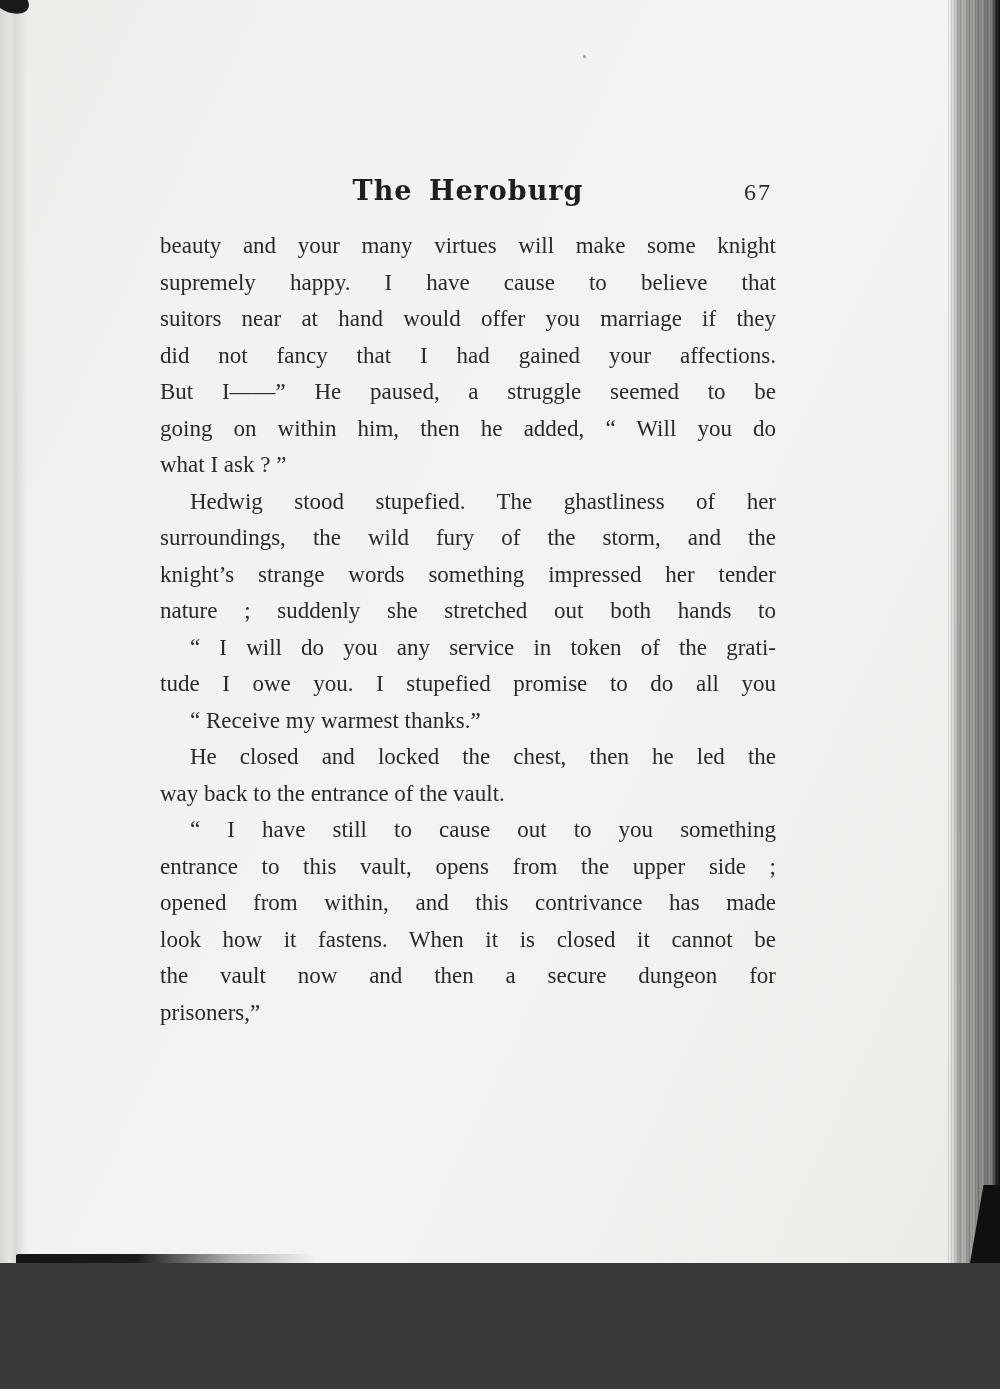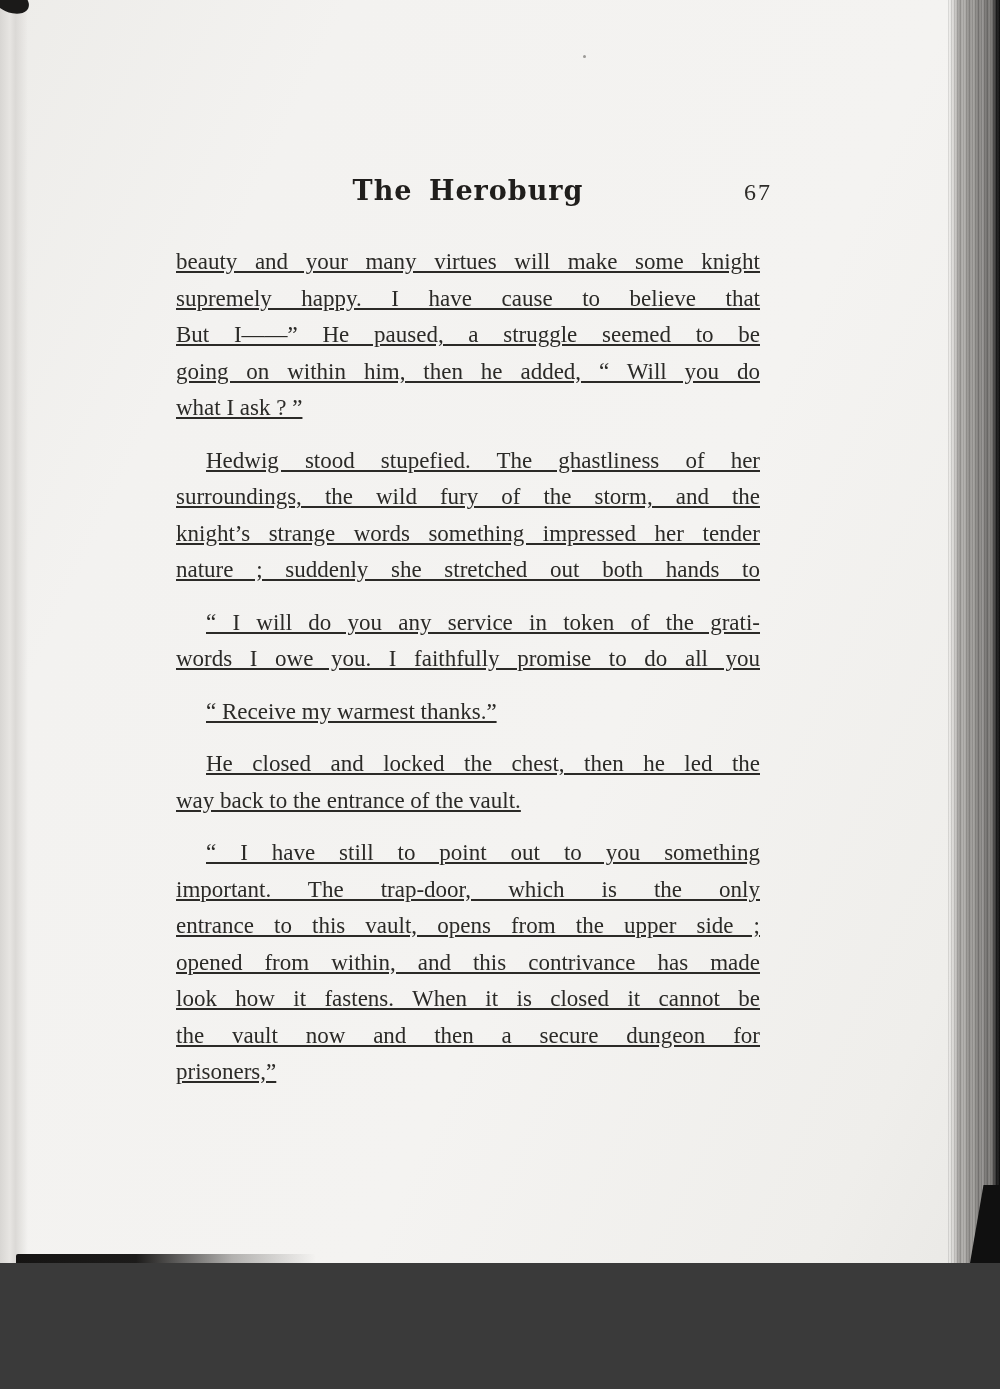--- a/index.html
+++ b/index.html
@@ -93,21 +93,21 @@
     letter-spacing: 2px;
     color: #2d2b28;
   }
 
   
   .page-body {
     position: absolute; top: 228px; left: 160px; width: 616px;
     font-size: 23px;
     color: #2b2a27;
   }
-  .para { margin: 16px; padding: 0; text-decoration: underline; }
+  .para { margin: 0; padding: 0; }
   .line {
     display: block;
     height: 36.5px;
     line-height: 36.5px;
     overflow: hidden;
     text-align: justify;
     text-align-last: justify;
     white-space: normal;
   }
   .line.last { text-align-last: left; }
@@ -130,50 +130,51 @@
   <div class="running-header">
     <div class="chapter-title">The Heroburg</div>
     <div class="page-number">67</div>
   </div>
 
   <div class="page-body">
 
     <p class="para">
       <span class="line full">beauty and your many virtues will make some knight</span>
       <span class="line full">supremely happy. I have cause to believe that</span>
+      <span class="line full">suitors near at hand would offer you marriage if they</span>
+      <span class="line full">did not fancy that I had gained your affections.</span>
       <span class="line full">But I——” He paused, a struggle seemed to be</span>
       <span class="line full">going on within him, then he added, “ Will you do</span>
       <span class="line last">what I ask ? ”</span>
     </p>
 
     <p class="para">
       <span class="line full indent">Hedwig stood stupefied. The ghastliness of her</span>
       <span class="line full">surroundings, the wild fury of the storm, and the</span>
       <span class="line full">knight’s strange words something impressed her tender</span>
       <span class="line full">nature ; suddenly she stretched out both hands to</span>
     </p>
 
     <p class="para">
       <span class="line full indent">“ I will do you any service in token of the grati-</span>
-      <span class="line full">words I owe you. I faithfully promise to do all you</span>
+      <span class="line full">tude I owe you. I stupefied promise to do all you</span>
     </p>
 
 
     <p class="para">
       <span class="line last indent">“ Receive my warmest thanks.”</span>
     </p>
 
     <p class="para">
       <span class="line full indent">He closed and locked the chest, then he led the</span>
       <span class="line last">way back to the entrance of the vault.</span>
     </p>
 
     <p class="para">
-      <span class="line full indent">“ I have still to point out to you something</span>
-      <span class="line full">important. The trap-door, which is the only</span>
+      <span class="line full indent">“ I have still to cause out to you something</span>
       <span class="line full">entrance to this vault, opens from the upper side ;</span>
       <span class="line full">opened from within, and this contrivance has made</span>
       <span class="line full">look how it fastens. When it is closed it cannot be</span>
       <span class="line full">the vault now and then a secure dungeon for</span>
       <span class="line last">prisoners,”</span>
     </p>
 
   </div>
 </div>
 

